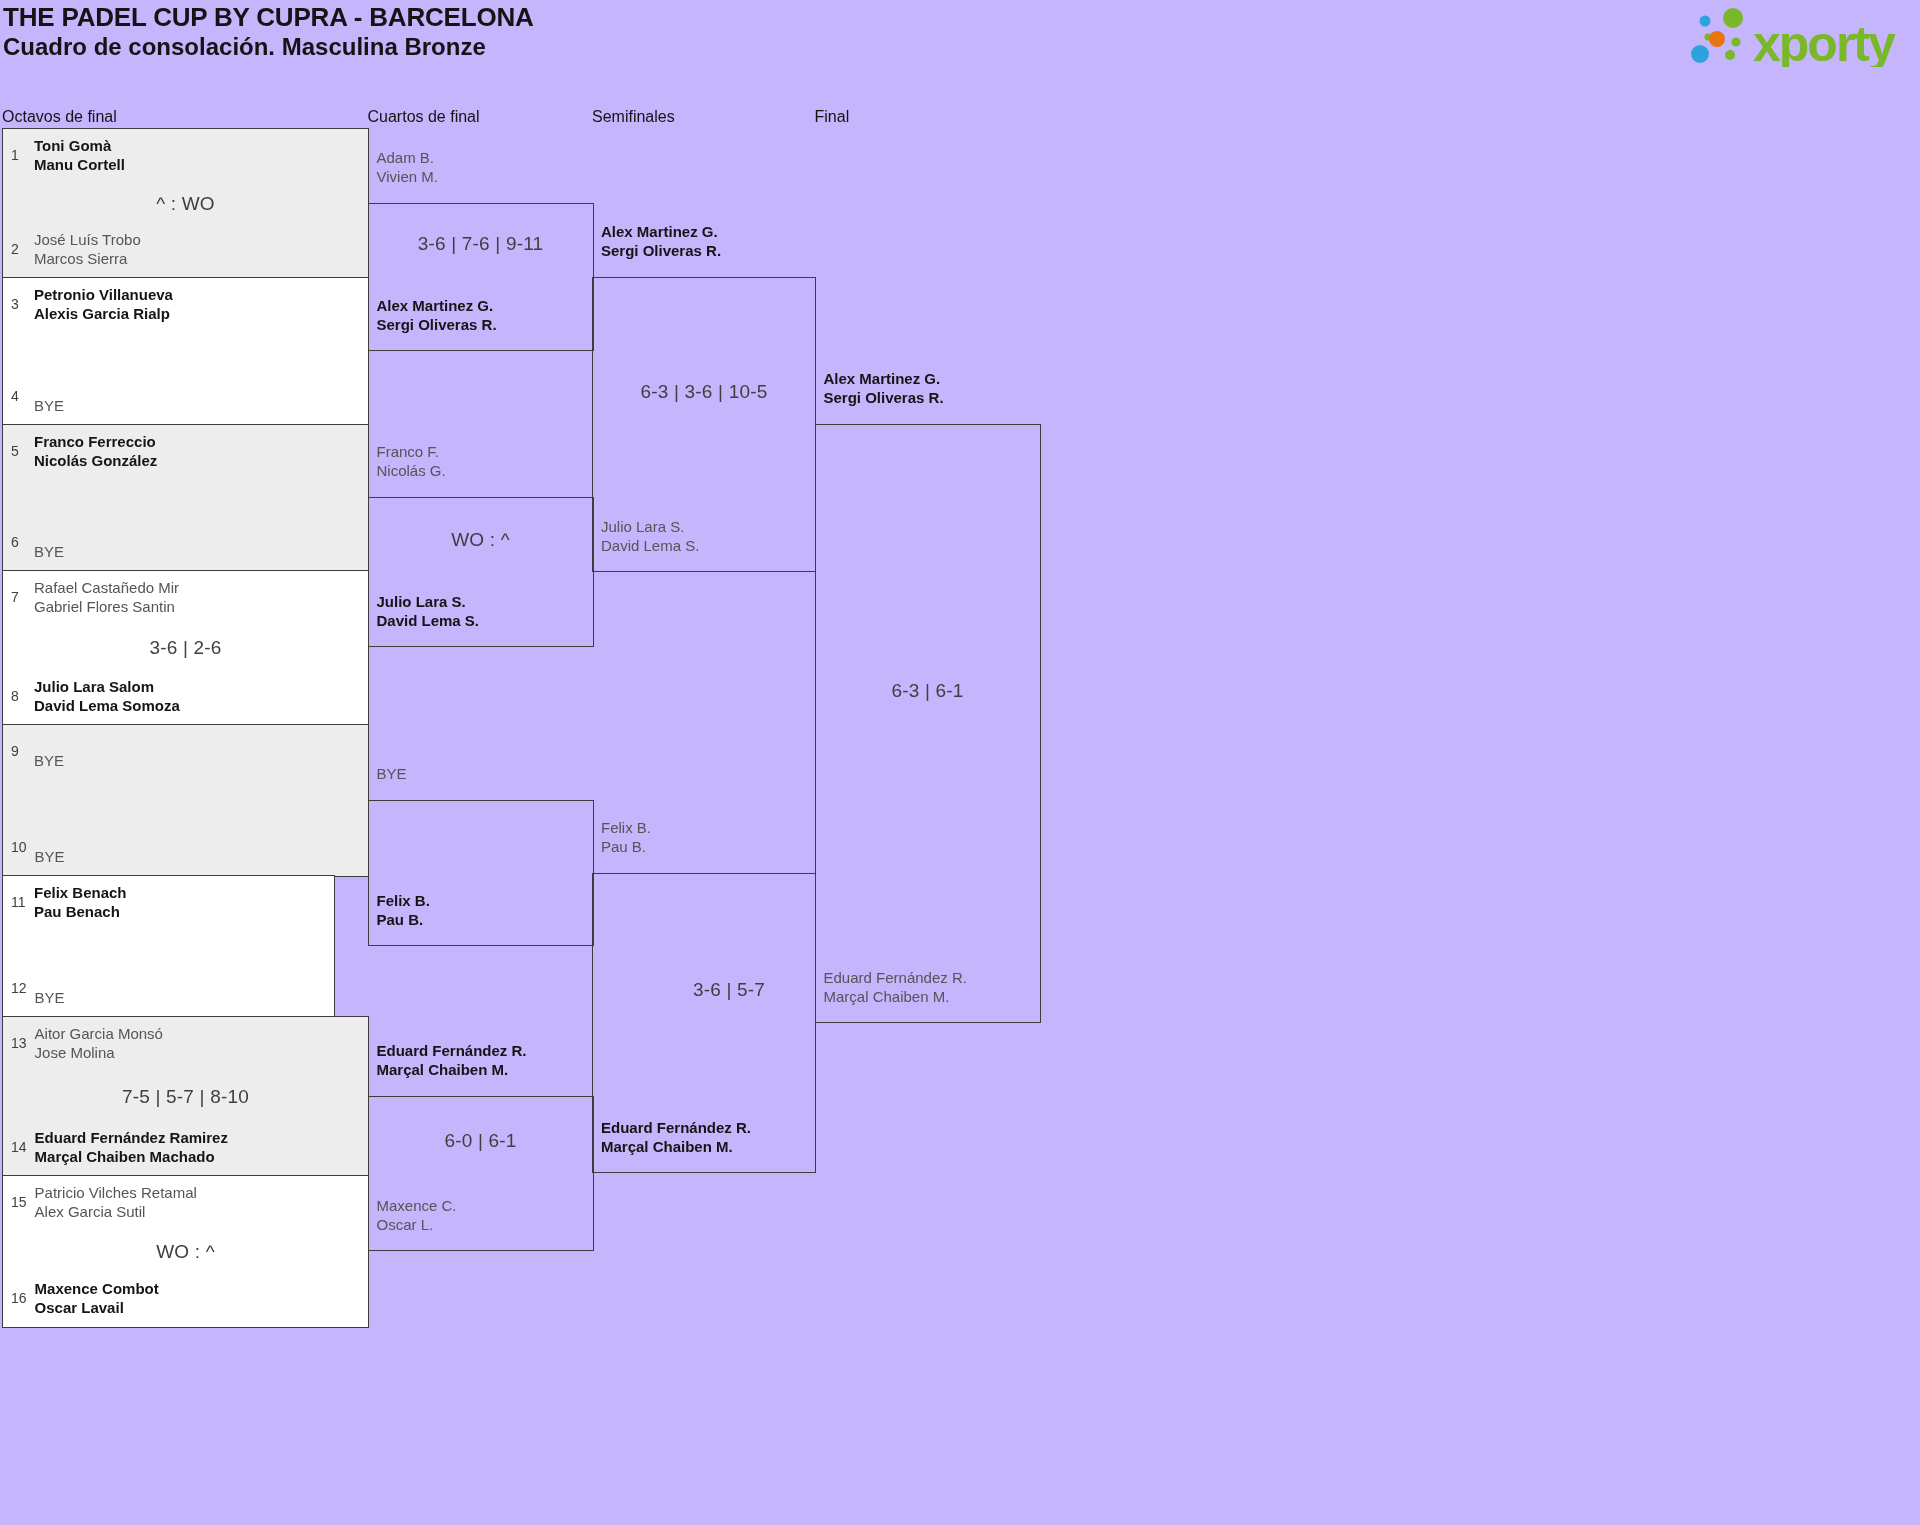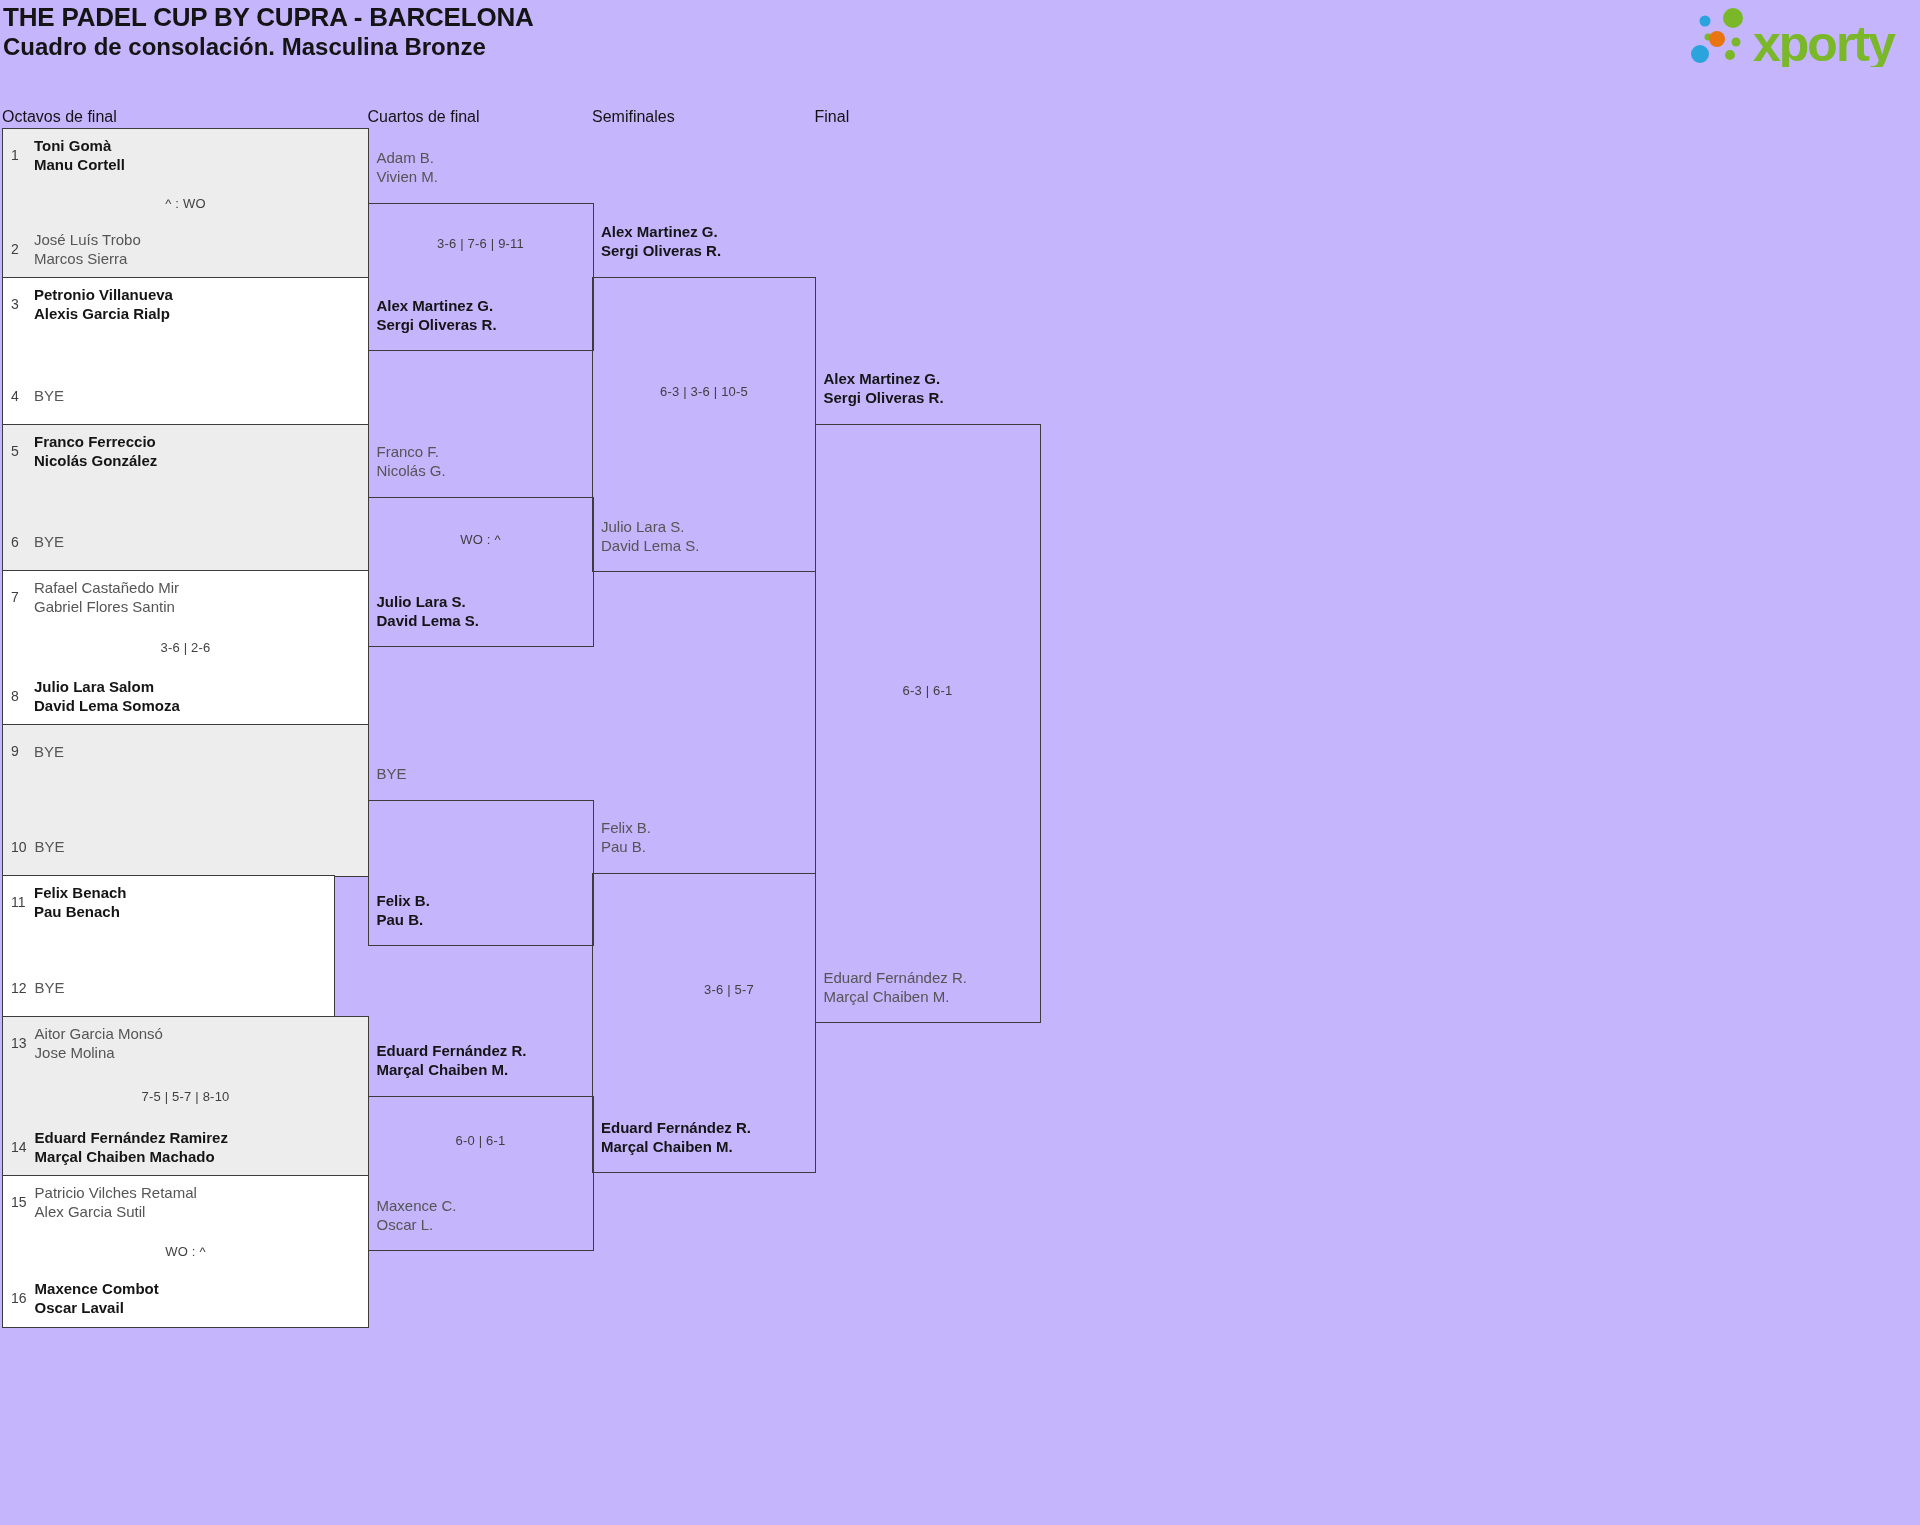--- a/index.html
+++ b/index.html
@@ -10,22 +10,22 @@
   #logo{position:absolute;left:1682px;top:1px;width:238px;height:66px;}
   #logo text{font-family:"Liberation Sans",sans-serif;font-size:50px;font-weight:700;letter-spacing:-2px;}
   .roundheader{position:absolute;top:108px;font-size:16px;font-weight:400;color:#141414;white-space:nowrap;}
   .obox{position:absolute;box-sizing:border-box;border:1.5px solid #3c3c3c;background:#fff;}
   .obox.shaded{background:#ededed;}
   .rbox{position:absolute;box-sizing:border-box;border:1.5px solid #3c3c3c;}
   .slot{position:absolute;left:8px;right:10px;display:flex;align-items:center;color:#555;}
   .slot.winner{color:#151515;}
   .slot.winner .names{font-weight:700;}
   .seed{flex:none;min-width:15px;margin-right:8px;font-size:14px;color:#3f3f3f;font-weight:400;}
-  .names{display:flex;flex-direction:column;justify-content:center;height:38px;font-size:15px;line-height:19px;white-space:nowrap;}
-  .score{position:absolute;text-align:center;font-size:13px;line-height:19px;color:#3f3f3f;letter-spacing:.2px;white-space:nowrap;}
+  .names{display:flex;flex-direction:column;justify-content:flex-end;height:38px;font-size:15px;line-height:19px;white-space:nowrap;}
+  .score{position:absolute;text-align:center;font-size:19px;line-height:19px;color:#3f3f3f;letter-spacing:.2px;white-space:nowrap;}
   .rlabel{position:absolute;font-size:15px;line-height:19px;color:#555;white-space:nowrap;}
   .rlabel.winner{font-weight:700;color:#151515;}
 </style>
 </head>
 <body>
 
 <div id="stage">
   <div class="title">THE PADEL CUP BY CUPRA - BARCELONA</div>
   <div class="subtitle">Cuadro de consolación. Masculina Bronze</div>
 

